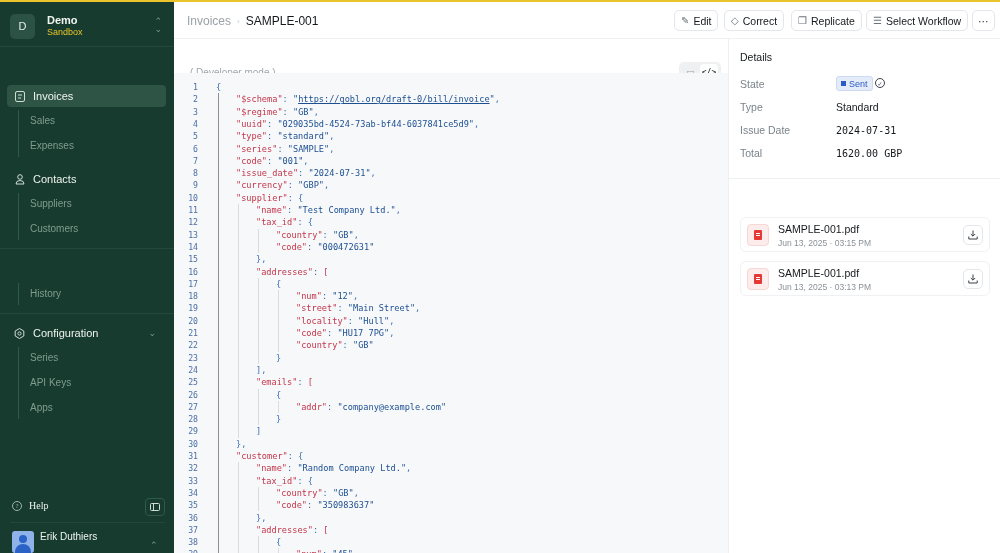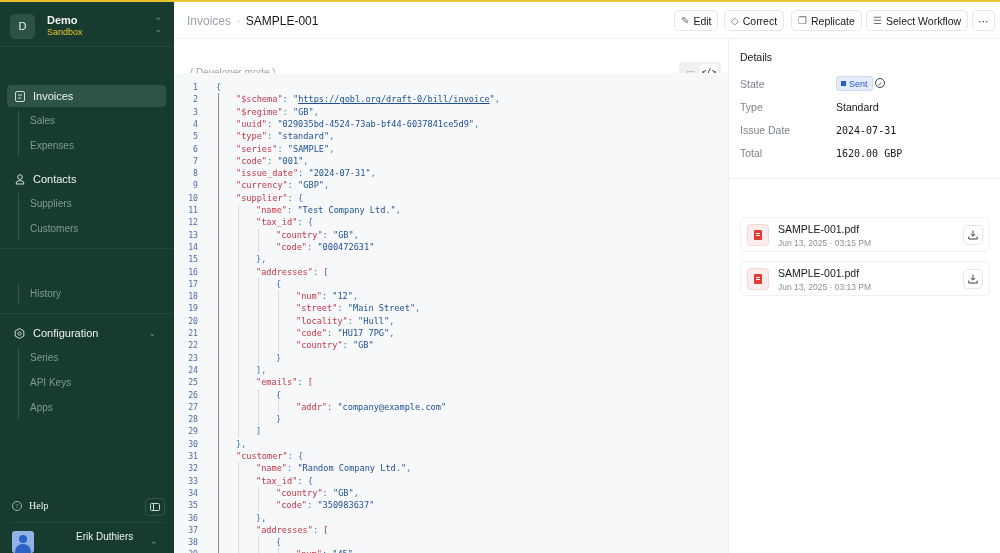--- a/index.html
+++ b/index.html
@@ -25,21 +25,21 @@
   .sub-line { position: absolute; left: 18px; width: 1px; background: #2f5a4b; }
   .nav-chev { position: absolute; right: 10px; color: #7d9a8d; font-size: 9px; }
   .help { position: absolute; left: 12px; top: 500px; display: flex; align-items: flex-end; font-size: 10px; color: #eef3ef; font-family: Liberation Serif, serif; }
   .help .q { width: 10px; height: 10px; border: 1px solid #9fb6aa; border-radius: 50%; font-size: 7px; display: inline-flex; align-items: center; justify-content: center; margin-right: 7px; color: #9fb6aa; }
   .collapse-btn { position: absolute; left: 145px; top: 498px; width: 20px; height: 18px; border: 1px solid #2f5a4b; border-radius: 4px; display: flex; align-items: center; justify-content: center; }
   .user { position: absolute; left: 12px; top: 531px; display: flex; }
   .user-av { width: 22px; height: 22px; background: #8fb2e9; border-radius: 3px; position: relative; overflow: hidden; }
   .user-av .head { position: absolute; left: 7px; top: 4px; width: 8px; height: 8px; border-radius: 50%; background: #2b62c5; }
   .user-av .body { position: absolute; left: 3px; top: 13px; width: 16px; height: 12px; border-radius: 8px 8px 0 0; background: #2b62c5; }
   .user-text { margin-left: 6px; line-height: 11px; }
-  .user-name { font-size: 10px; color: #eef3ef; margin-left: 36px; }
+  .user-name { font-size: 10px; color: #eef3ef; }
   .user-org { font-size: 9px; color: #7d9a8d; margin-top: 12px; }
   .user-chev { position: absolute; left: 150px; top: 540px; color: #7d9a8d; font-size: 9px; }
 
   
   .header { position: absolute; left: 174px; top: 2px; width: 826px; height: 37px; border-bottom: 1px solid #eef0f2; }
   .crumbs { position: absolute; left: 13px; top: 12px; font-size: 12px; display: flex; align-items: center; }
   .crumb-root { color: #9aa1a8; }
   .crumb-sep { color: #c8ccd0; margin: 0 6px; font-size: 8px; }
   .crumb-cur { color: #16191c; font-size: 12px; }
   .hbtn { position: absolute; top: 8px; height: 21px; border: 1px solid #e3e6ea; border-radius: 5px; background: #fff; font-size: 10.5px; color: #16191c; display: flex; align-items: center; padding: 0 6px; }

